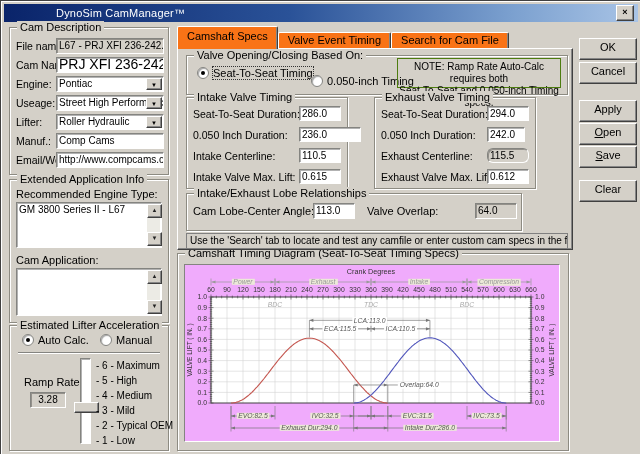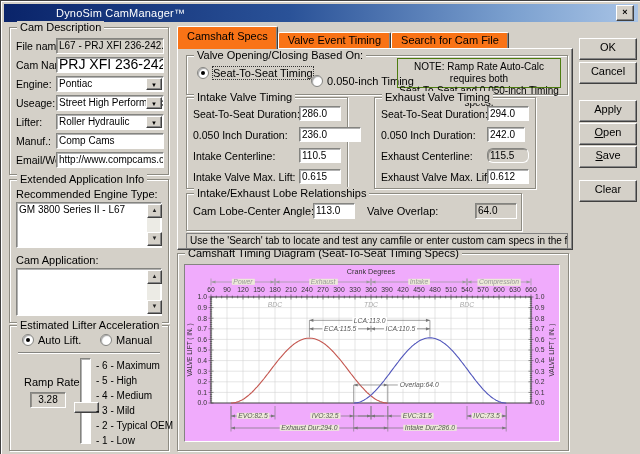--- a/index.html
+++ b/index.html
@@ -92,21 +92,21 @@
         <div class="sbtn btn3d" style="top:0;">▲</div>
         <div class="sbtn btn3d" style="bottom:0;">▼</div>
       </div>
     </div>
   </div>
 
   <div class="group" id="grp-lifter" style="left:8px;top:324px;width:158px;height:124px;">
     <span class="grp-title">Estimated Lifter Acceleration</span>
     <div class="radio" style="left:12px;top:8px;">
       <span class="rdot checked"></span>
-      <span>Auto Lift.</span>
+      <span>Auto Calc.</span>
     </div>
     <div class="radio" style="left:90px;top:8px;">
       <span class="rdot"></span>
       <span>Manual</span>
     </div>
     <div class="etch" style="left:8px;right:8px;top:26px;"></div>
     <span class="lbl" style="left:14px;top:50px;">Ramp Rate:</span>
     <div class="field sunken ro" style="left:20px;top:66px;width:36px;height:16px;text-align:center;">3.28</div>
     <div class="slider-track" style="left:70px;top:32px;height:86px;"></div>
     <div class="slider-thumb btn3d" style="left:64px;top:76px;width:23px;height:9px;"></div>

